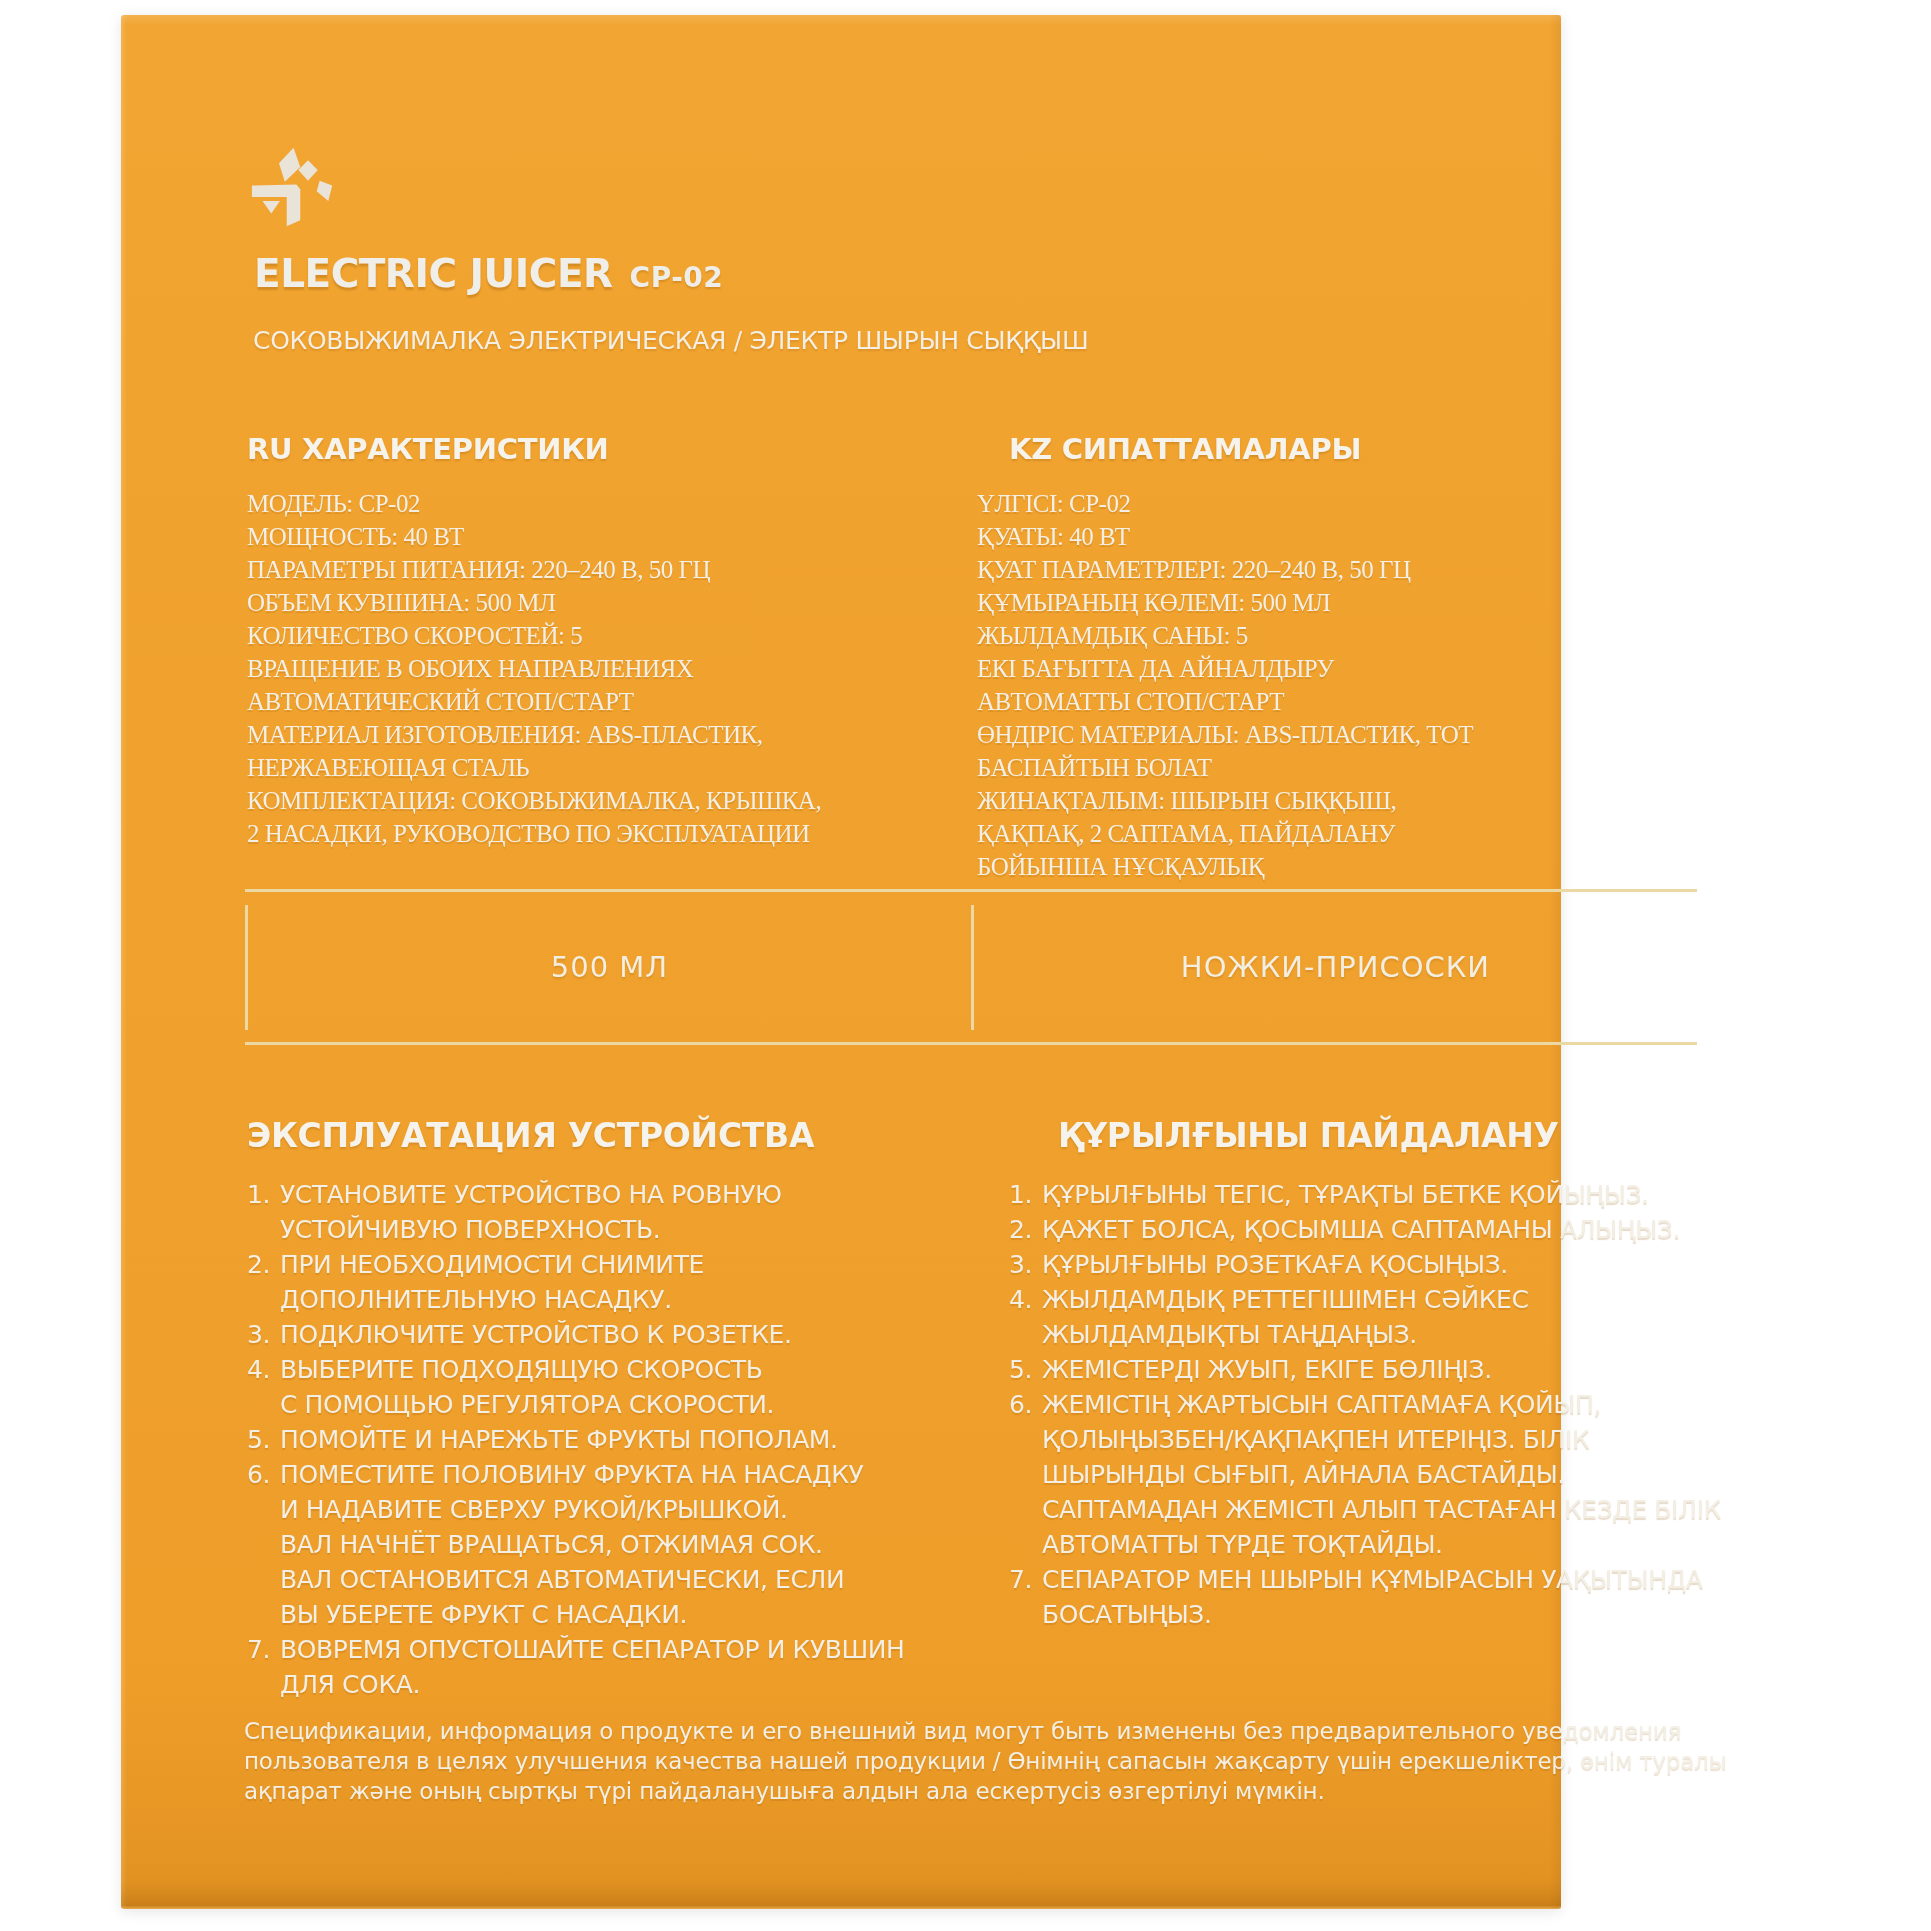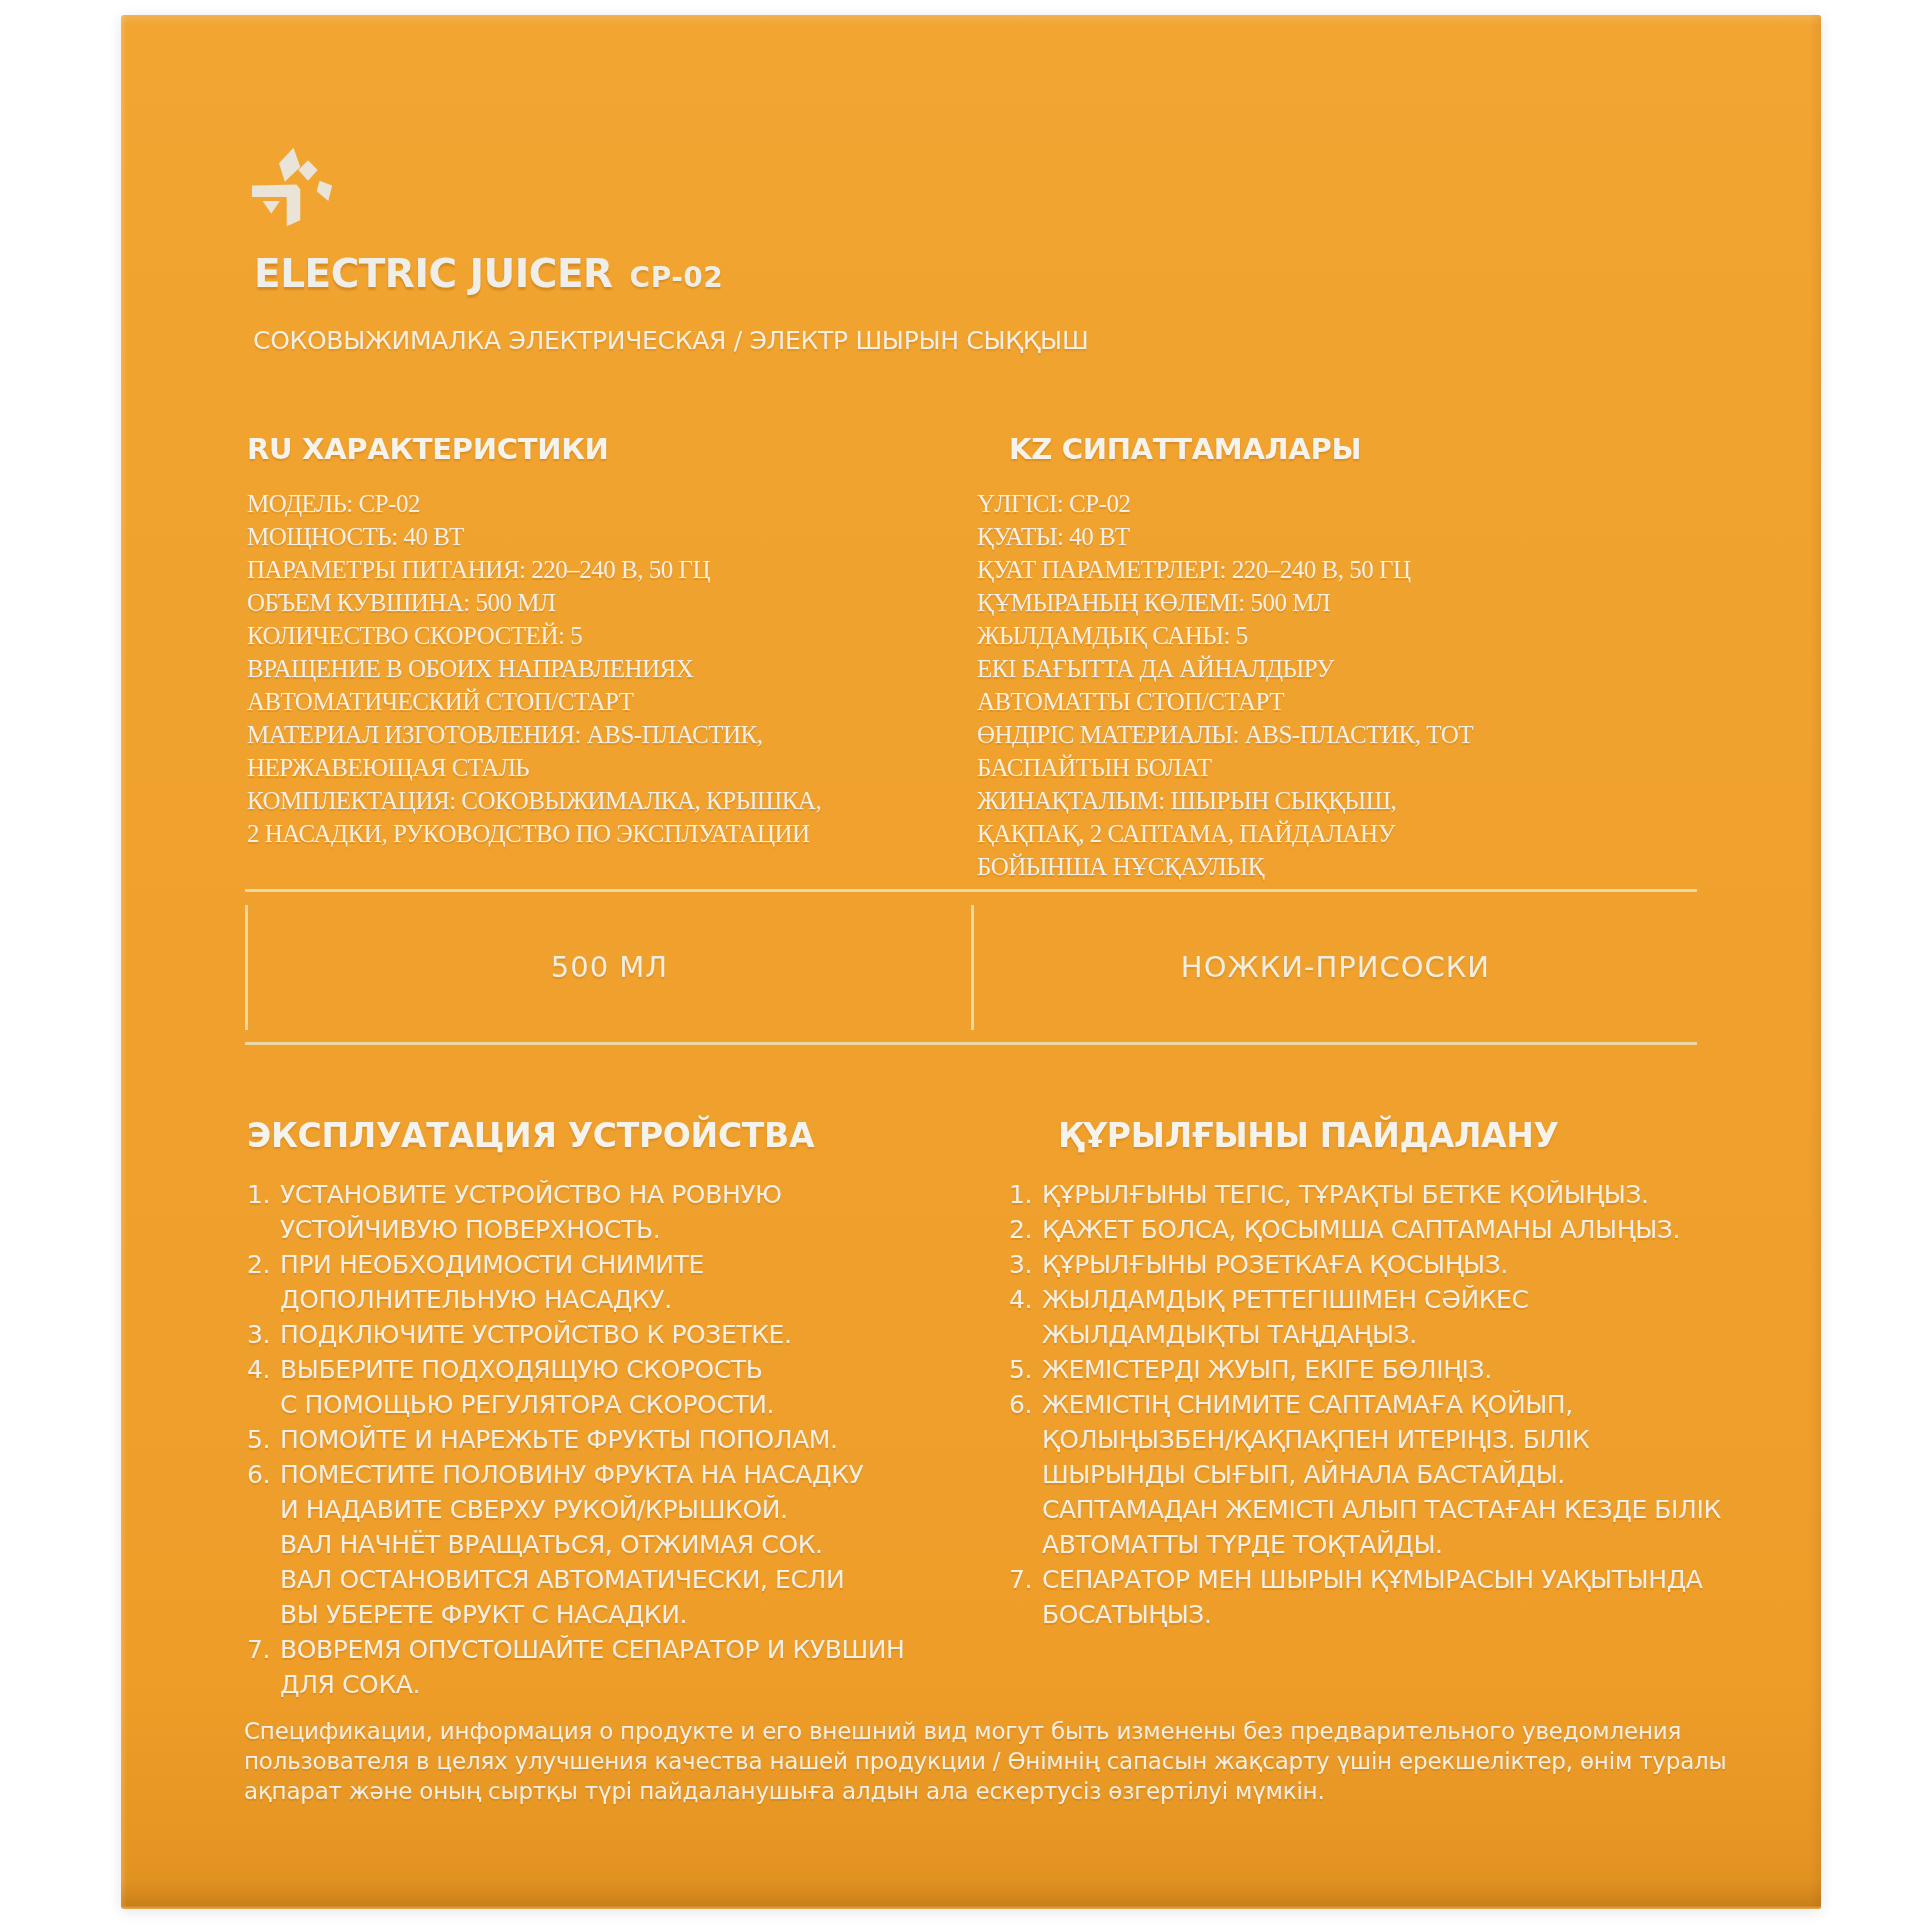--- a/index.html
+++ b/index.html
@@ -4,21 +4,21 @@
 <style>
   html,body{margin:0;padding:0;width:1931px;height:1931px;background:#ffffff;overflow:hidden;
     font-family:"DejaVu Sans","Liberation Sans",sans-serif;}
   :root{
     --orange:#f0a12d;
     --cream:#f3efe5;
     --rule:#ebd8a3;
   }
   .photo{position:relative;width:1931px;height:1931px;background:#ffffff;}
   .box{
-    position:absolute;left:121px;top:15.4px;width:1700px;height:1894px;
+    position:absolute;left:121px;top:15.4px;width:1440px;height:1894px;
     background:linear-gradient(180deg,#f2a532 0%,#f1a32f 18%,var(--orange) 55%,#ee9d29 88%,#e59523 97%,#dd8f1e 100%);
     border-radius:2.9px;
     box-shadow:0 2.9px 13.5px rgba(0,0,0,0.10);
   }
   .box .edge-right{position:absolute;right:0;top:0;bottom:0;width:11.6px;
     background:linear-gradient(90deg,rgba(120,60,0,0) 0%,rgba(120,60,0,0.10) 100%);}
   .box .edge-left{position:absolute;left:0;top:0;bottom:0;width:5.8px;
     background:linear-gradient(90deg,rgba(255,255,255,0.16) 0%,rgba(255,255,255,0) 100%);}
   .box .edge-top{position:absolute;left:0;top:0;right:0;height:9.7px;
     background:linear-gradient(180deg,rgba(255,255,255,0.14) 0%,rgba(255,255,255,0) 100%);}
@@ -224,21 +224,21 @@
         </div>
         <div class="nitem">
           <span class="nnum">5.</span>
           <span>
             <div class="nline">ЖЕМІСТЕРДІ ЖУЫП, ЕКІГЕ БӨЛІҢІЗ.</div>
           </span>
         </div>
         <div class="nitem">
           <span class="nnum">6.</span>
           <span>
-            <div class="nline">ЖЕМІСТІҢ СНИМИТЕ САПТАМАҒА ҚОЙЫП,</div>
+            <div class="nline">ЖЕМІСТІҢ ЖАРТЫСЫН САПТАМАҒА ҚОЙЫП,</div>
             <div class="nline">ҚОЛЫҢЫЗБЕН/ҚАҚПАҚПЕН ИТЕРІҢІЗ. БІЛІК</div>
             <div class="nline">ШЫРЫНДЫ СЫҒЫП, АЙНАЛА БАСТАЙДЫ.</div>
             <div class="nline">САПТАМАДАН ЖЕМІСТІ АЛЫП ТАСТАҒАН КЕЗДЕ БІЛІК</div>
             <div class="nline">АВТОМАТТЫ ТҮРДЕ ТОҚТАЙДЫ.</div>
           </span>
         </div>
         <div class="nitem">
           <span class="nnum">7.</span>
           <span>
             <div class="nline">СЕПАРАТОР МЕН ШЫРЫН ҚҰМЫРАСЫН УАҚЫТЫНДА</div>

